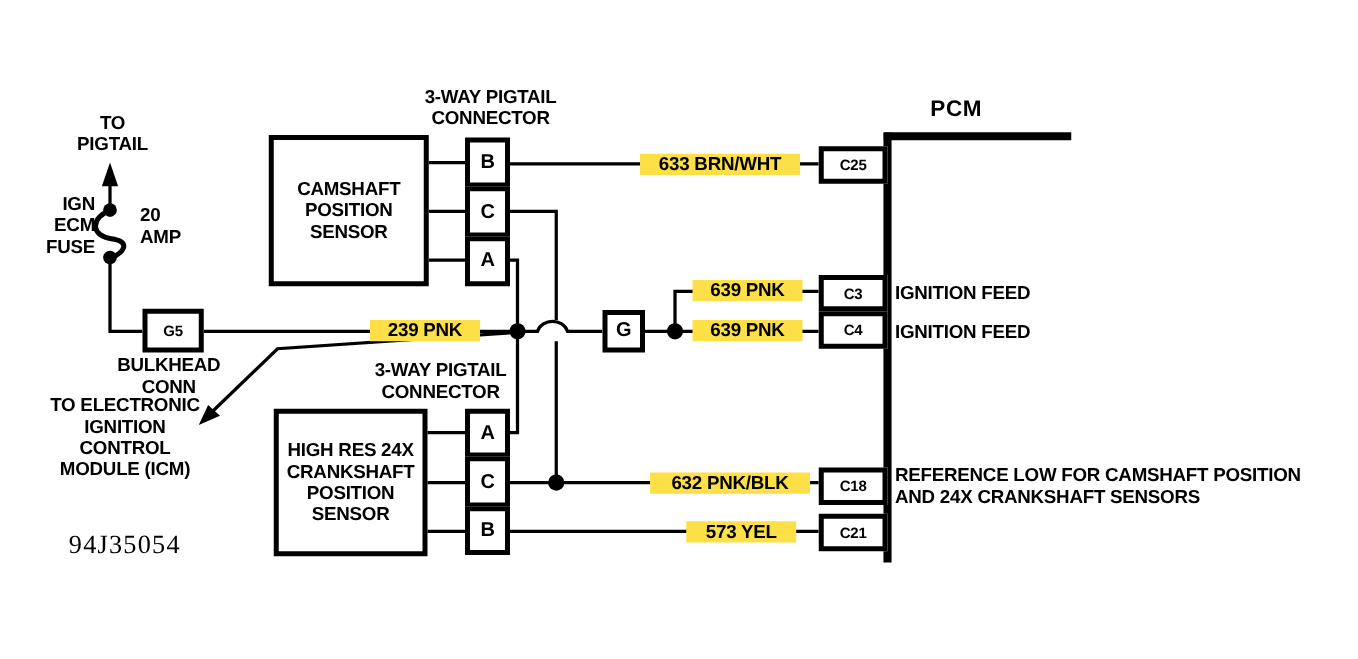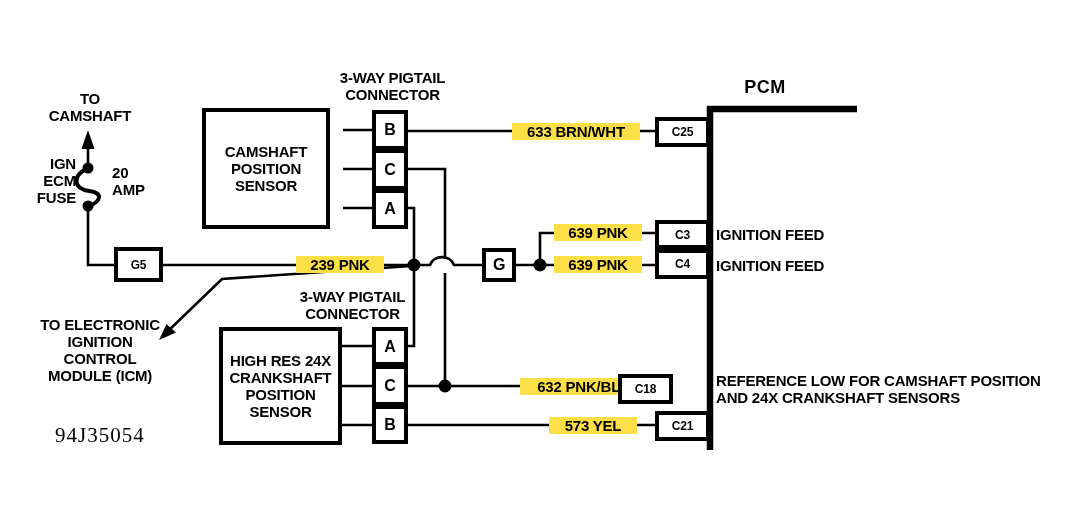--- a/index.html
+++ b/index.html
@@ -71,34 +71,36 @@
 
     <polygon points="88,130 81.5,149 94.5,149" fill="#000"></polygon>
     <polygon points="159,340 166.5,324 176,332.5" fill="#000"></polygon>
 
     <circle cx="414" cy="265" r="6.5" fill="#000"></circle>
     <circle cx="540" cy="265" r="6.5" fill="#000"></circle>
     <circle cx="445" cy="386" r="6.5" fill="#000"></circle>
   </svg>
 
   <div class="lbl ctr" style="left:40px; top:90px; width:100px;">TO
-CAMSHAFT</div>
+PIGTAIL</div>
   <div class="lbl rt" style="left:18px; top:155px; width:58px;">IGN
 ECM
 FUSE</div>
   <div class="lbl" style="left:112px; top:164px; width:60px;">20
 AMP</div>
   <div class="box" style="left:114px; top:247px; width:49px; height:35px;">G5</div>
+  <div class="lbl ctr" style="left:84px; top:284px; width:102px;">BULKHEAD
+CONN</div>
   <div class="lbl ctr" style="left:22px; top:316px; width:156px;">TO ELECTRONIC
 IGNITION
 CONTROL
 MODULE (ICM)</div>
   <div class="docid" style="left:55px; top:423px;">94J35054</div>
 
-  <div class="box sensor" style="left:202px; top:108px; width:128px; height:121px;">CAMSHAFT
+  <div class="box sensor" style="left:215px; top:108px; width:128px; height:121px;">CAMSHAFT
 POSITION
 SENSOR</div>
   <div class="lbl ctr" style="left:320px; top:69px; width:145px;">3-WAY PIGTAIL
 CONNECTOR</div>
   <div class="box cell" style="left:372px; top:110px; width:36px; height:40px;">B</div>
   <div class="box cell" style="left:372px; top:149px; width:36px; height:41px;">C</div>
   <div class="box cell" style="left:372px; top:189px; width:36px; height:40px;">A</div>
 
   <div class="box sensor" style="left:200px; top:327px; width:123px; height:118px;margin-left:19px;">HIGH RES 24X
 CRANKSHAFT
@@ -122,19 +124,19 @@
   <div class="pcm-title" style="left:728px; top:77px; width:74px;">PCM</div>
 
   <div class="box" style="left:655px; top:117px; width:55px; height:30px;">C25</div>
 
   <div class="box" style="left:655px; top:220px; width:55px; height:29px;text-align:center;">C3</div>
   <div class="lbl" style="left:716px; top:226px; width:330px;">IGNITION FEED</div>
 
   <div class="box" style="left:655px; top:249px; width:55px; height:30px;">C4</div>
   <div class="lbl" style="left:716px; top:257px; width:330px;">IGNITION FEED</div>
 
-  <div class="box" style="left:618px; top:374px; width:55px; height:30px;">C18</div>
+  <div class="box" style="left:655px; top:374px; width:55px; height:30px;">C18</div>
   <div class="lbl" style="left:716px; top:372px; width:370px;">REFERENCE LOW FOR CAMSHAFT POSITION
 AND 24X CRANKSHAFT SENSORS</div>
 
   <div class="box" style="left:655px; top:411px; width:55px; height:30px;">C21</div>
 
 </div>
 
 </body></html>

